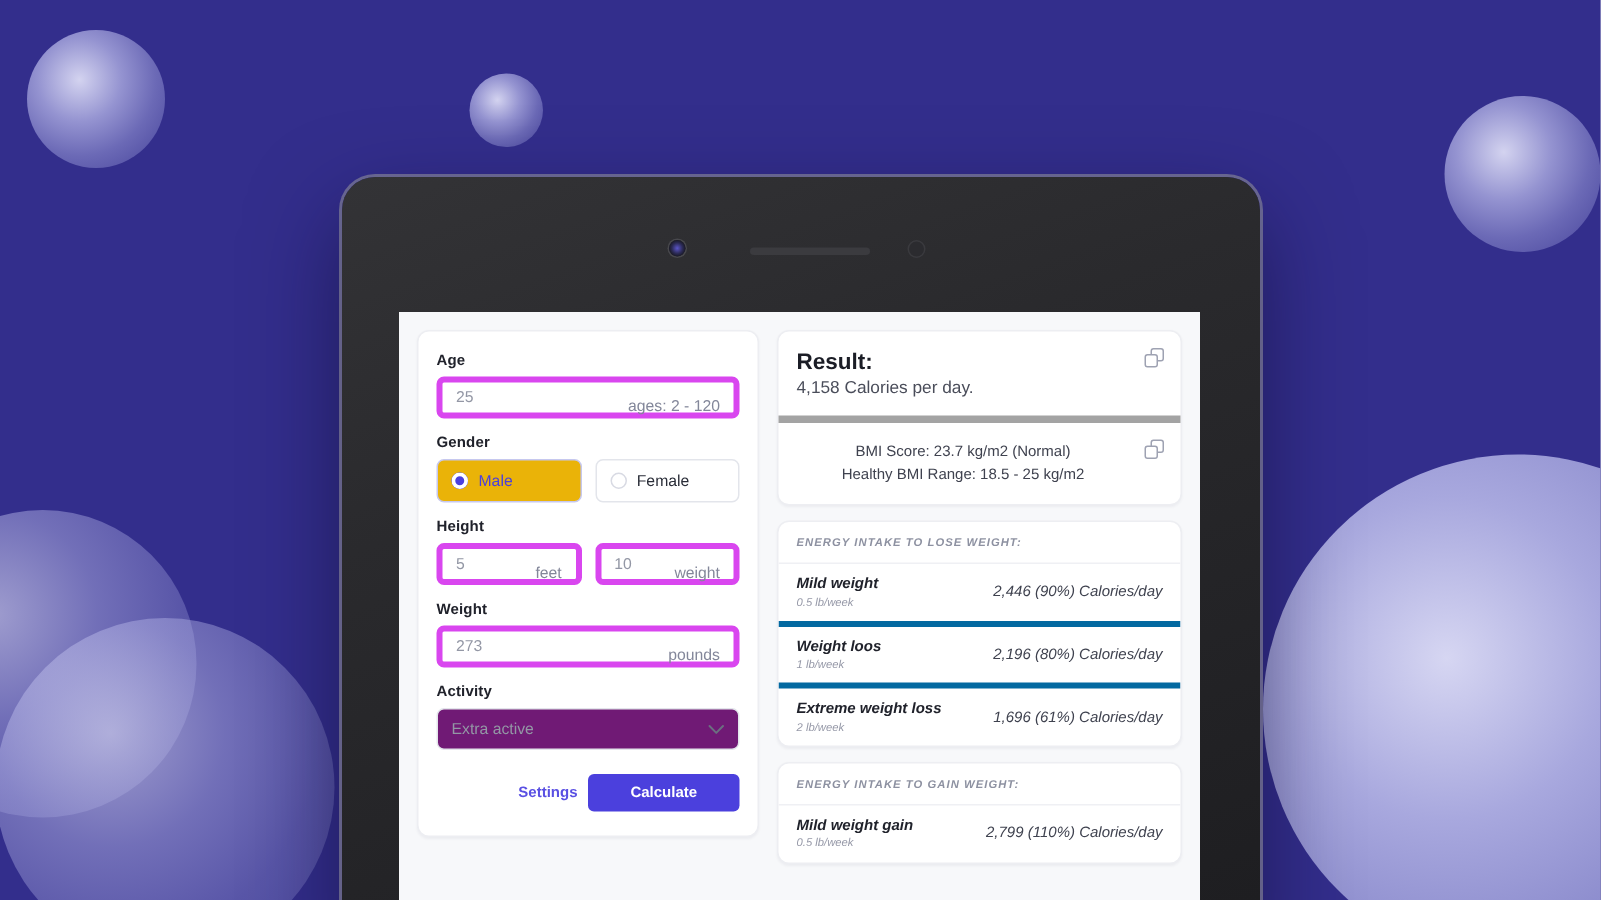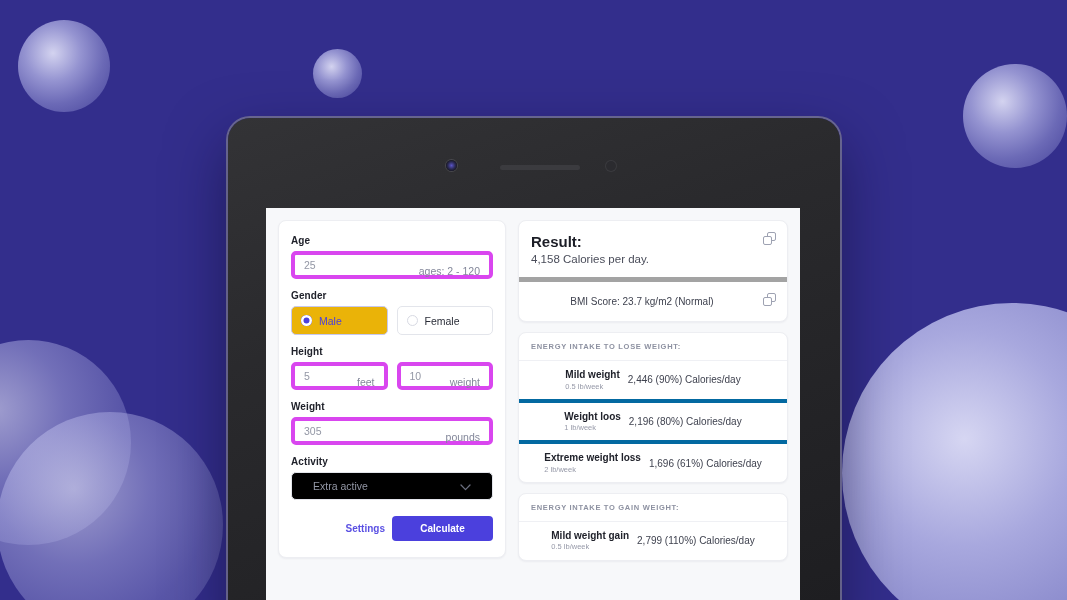--- a/index.html
+++ b/index.html
@@ -194,26 +194,25 @@
     background: #4b40dd;
     box-shadow: inset 0 0 0 2.5px #fff, inset 0 0 0 5px #4b40dd;
   }
   .radio .rlabel { font-size: 10.5px; color: #2a2d38; }
   .radio.sel .rlabel { color: #4b40dd; }
 
   .select {
     height: 28px;
     border: 1px solid #e3e5eb;
     border-radius: 5px;
-    background: #000000;
+    background: #701a75;
     display: flex;
     align-items: center;
     justify-content: space-between;
-    padding: 0 21px;
-    text-decoration: underline;
+    padding: 0 9px;
   }
   .select .sval { font-size: 10.5px; color: #9397a5; }
 
   #actions {
     display: flex;
     align-items: center;
     justify-content: flex-end;
     gap: 1px;
     margin-top: 16px;
   }
@@ -278,33 +277,33 @@
     cursor: pointer;
   }
   .copy-icon .sq {
     position: absolute;
     border: 1.2px solid #9ea2b2;
     border-radius: 2px;
   }
   .copy-icon .sq.back { left: 3.5px; top: 0;   width: 9px; height: 9px; background:#fff; }
   .copy-icon .sq.front{ left: 0;     top: 3.5px; width: 9px; height: 9px; background:#fff; }
 
-  .table-card { overflow: hidden; }
+  .table-card { overflow: hidden; font-style: italic; }
   .table-head {
     font-size: 7.5px;
     font-weight: bold;
     letter-spacing: 0.7px;
     color: #8d91a1;
     padding: 9px 12px;
     border-bottom: 1px solid #eff0f4;
   }
   .trow {
     display: flex;
     align-items: center;
-    justify-content: center;
+    justify-content: space-between;
     padding: 7px 12px;
     gap: 8px;
   }
   .trow + .trow { border-top: 4px solid #0369a1; }
   .trow .tname {
     font-size: 10px;
     color: #20222b;
     font-weight: bold;
     line-height: 1.35;
   }
@@ -374,21 +373,21 @@
             <div class="input">
               <span class="val">10</span>
               <span class="unit">weight</span>
             </div>
           </div>
         </div>
 
         <div class="group">
           <div class="field-label">Weight</div>
           <div class="input">
-            <span class="val">305</span>
+            <span class="val">273</span>
             <span class="unit">pounds</span>
           </div>
         </div>
 
         <div class="group">
           <div class="field-label">Activity</div>
           <div class="select">
             <span class="sval">Extra active</span>
             <span>
               <svg width="11" height="7" viewBox="0 0 11 7" fill="none">
@@ -411,20 +410,21 @@
           <div class="res-block">
             <div id="result-title">Result:</div>
             <div id="result-sub">4,158 Calories per day.</div>
             <span class="copy-icon">
               <span class="sq back"></span>
               <span class="sq front"></span>
             </span>
           </div>
           <div class="res-block">
             <div class="bmi-line">BMI Score: 23.7 kg/m2 (Normal)</div>
+            <div class="bmi-line">Healthy BMI Range: 18.5 - 25 kg/m2</div>
             <span class="copy-icon">
               <span class="sq back"></span>
               <span class="sq front"></span>
             </span>
           </div>
         </div>
 
         <div class="card table-card">
           <div class="table-head">ENERGY INTAKE TO LOSE WEIGHT:</div>
           <div class="trow">

